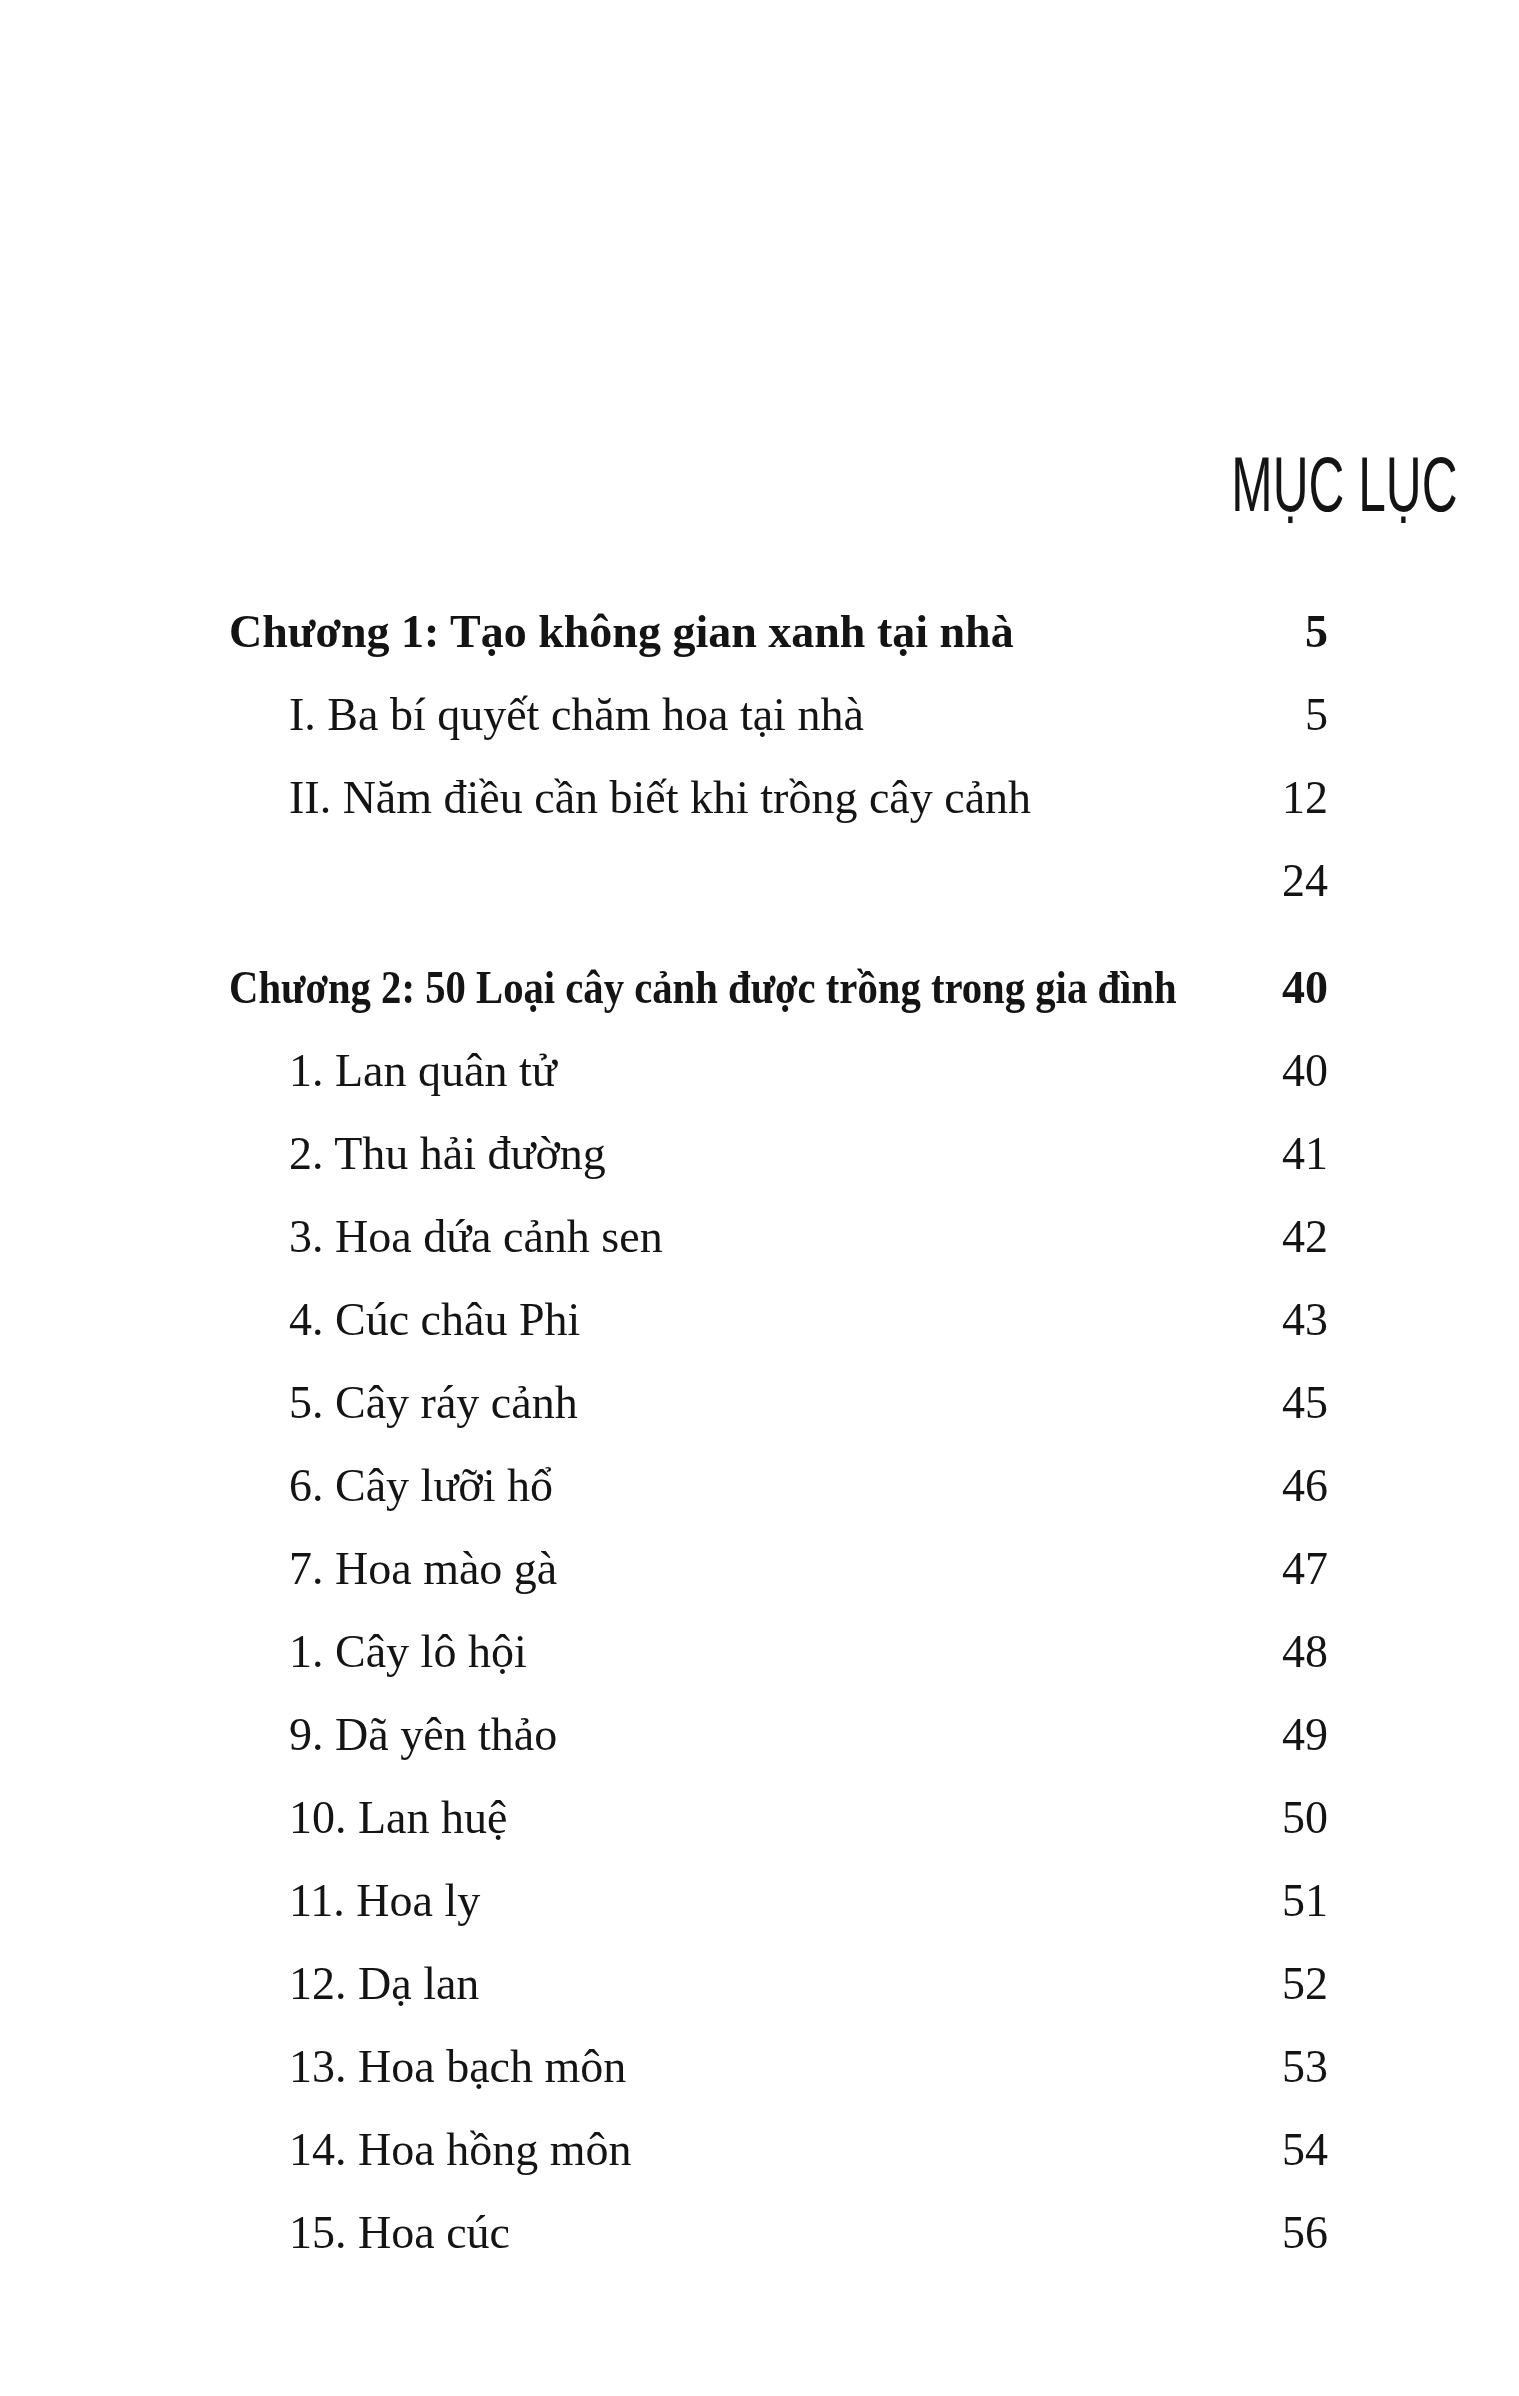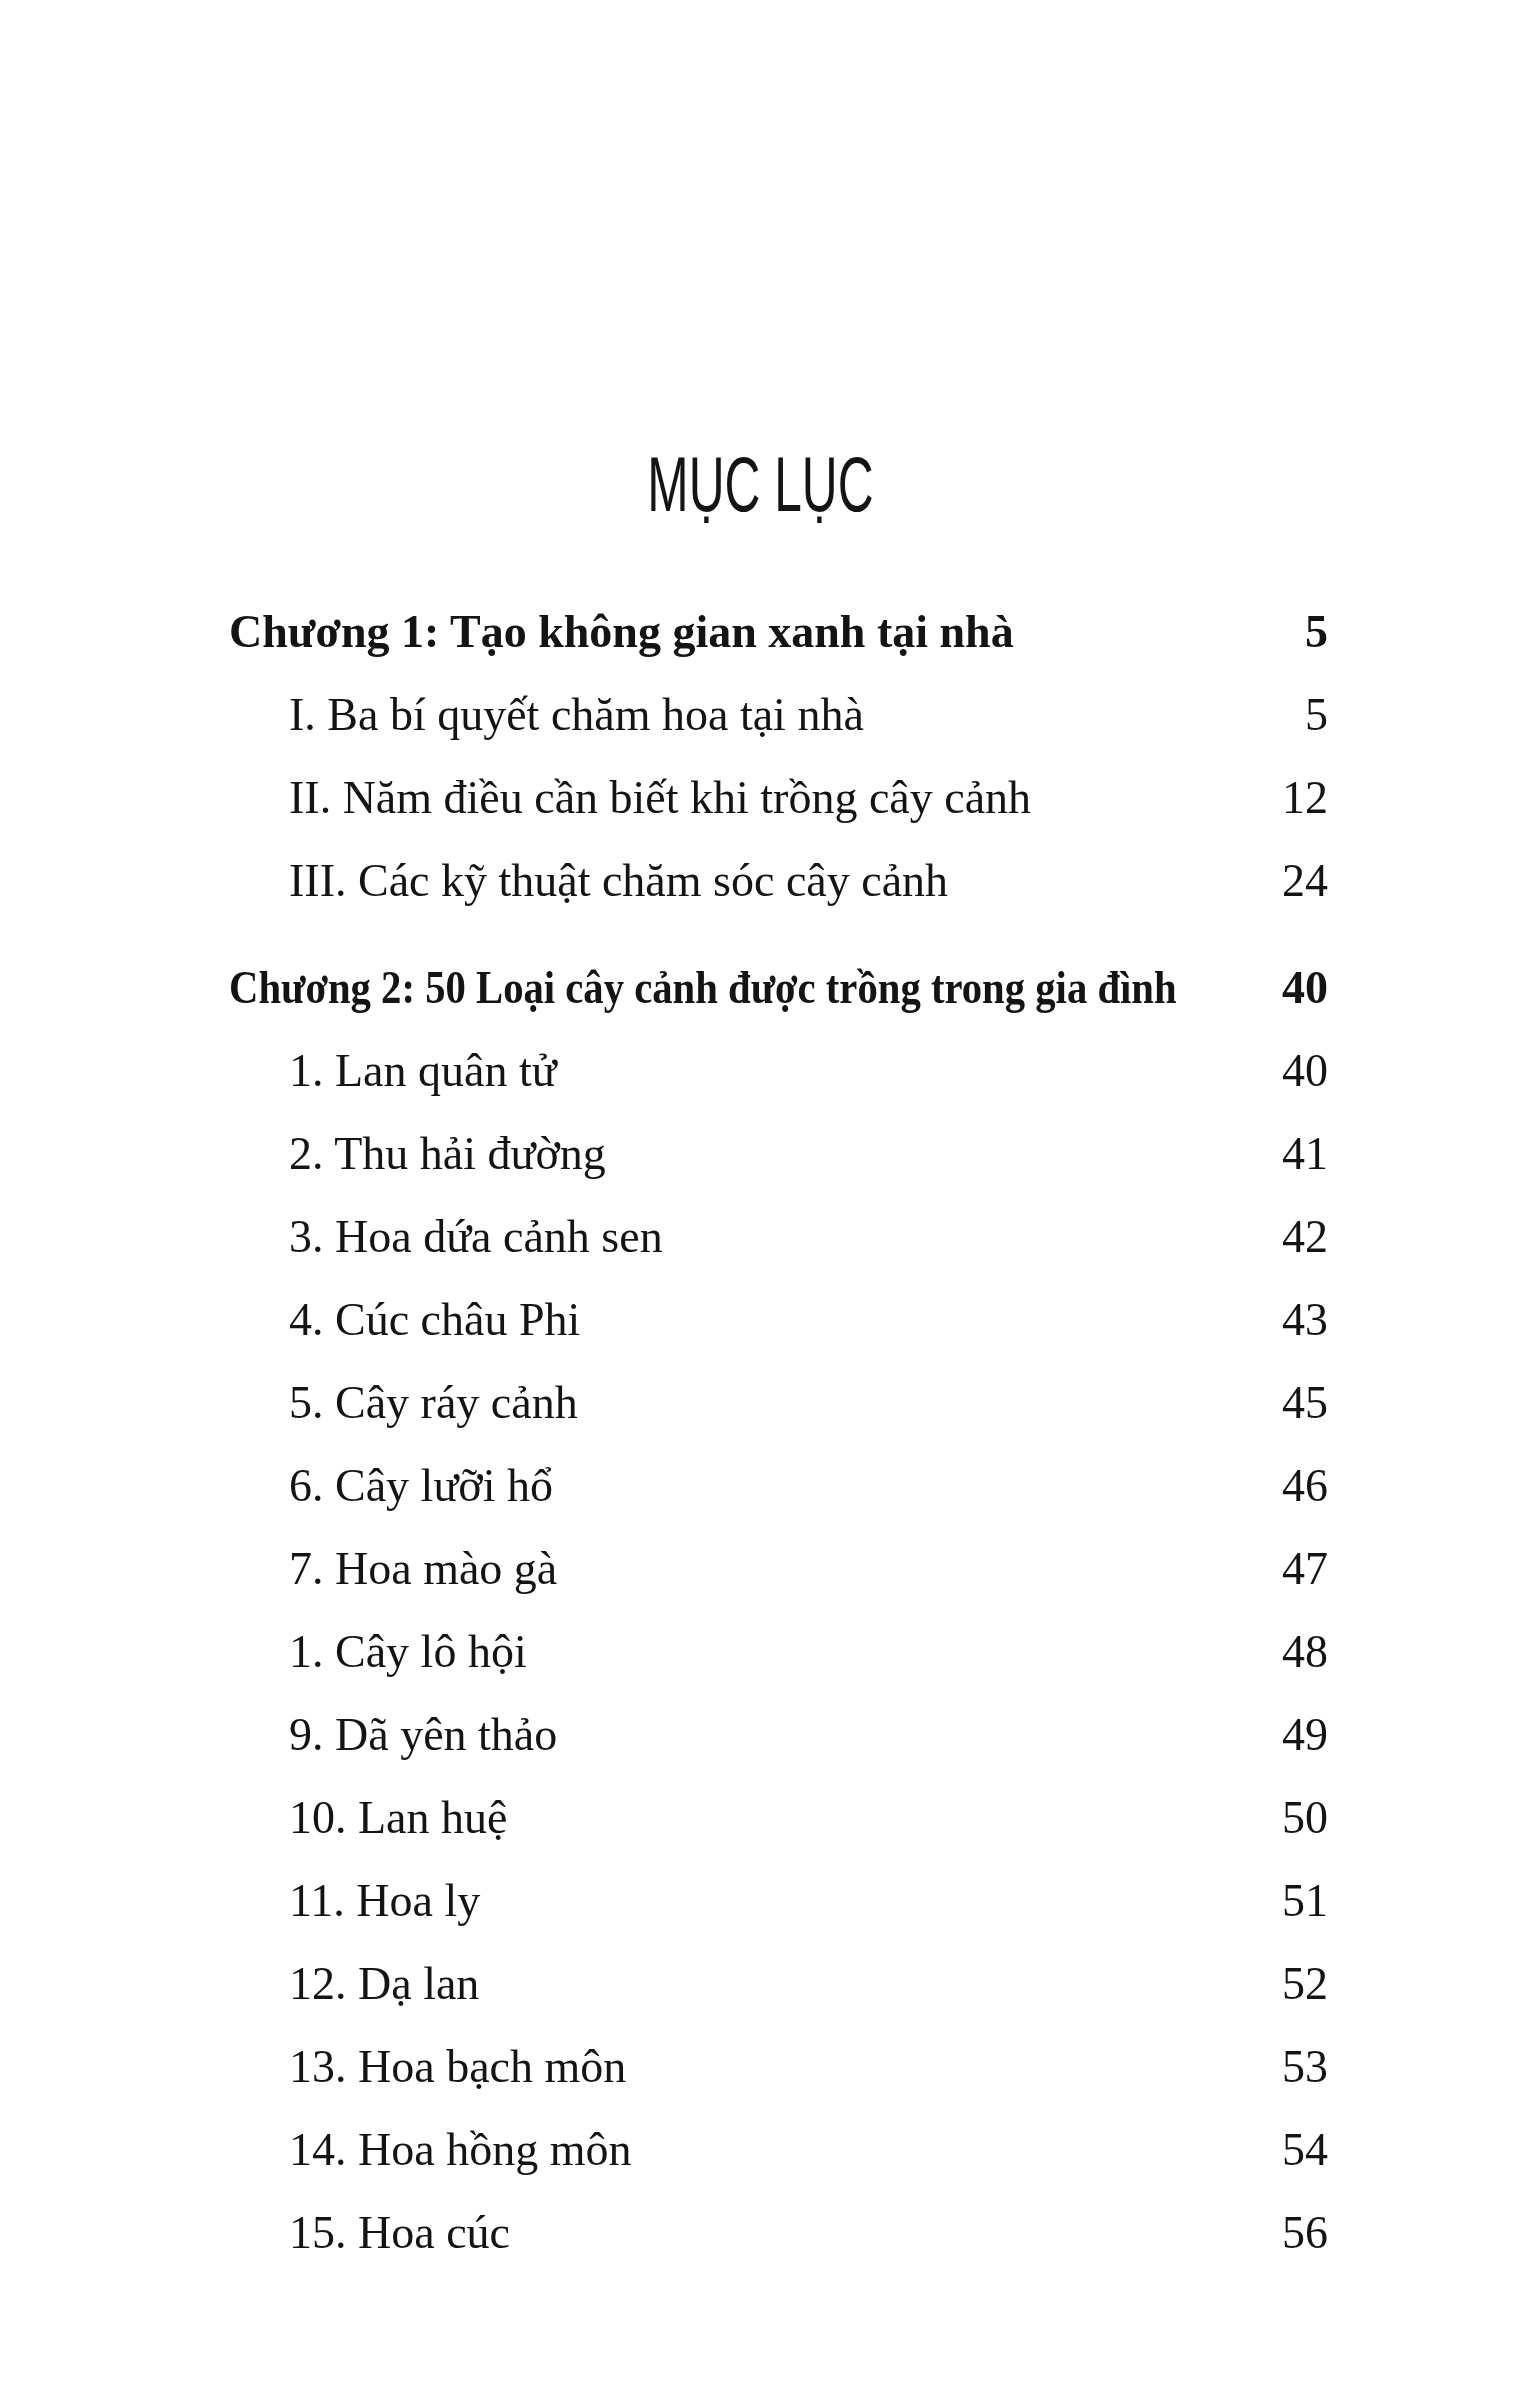--- a/index.html
+++ b/index.html
@@ -11,21 +11,21 @@
     font-family: "Liberation Serif", "DejaVu Serif", serif;
     overflow: hidden;
   }
   .page {
     position: relative;
     width: 100%;
     height: 100%;
   }
   .doc-title {
     padding-top: 394px;
-    text-align: center;
+    text-align: right;
     font-family: "Liberation Sans", "DejaVu Sans", sans-serif;
     font-size: 77px;
     line-height: 1;
     font-weight: 400;
     letter-spacing: 0px;
     white-space: nowrap;
   }
   .doc-title .stretch {
     display: inline-block;
     transform: scaleX(0.645);
@@ -72,21 +72,20 @@
   </div>
         <div class="row item">
     <span class="label"><span>I. Ba bí quyết chăm hoa tại nhà</span></span>
     <span class="pagenum">5</span>
   </div>
         <div class="row item">
     <span class="label"><span>II. Năm điều cần biết khi trồng cây cảnh</span></span>
     <span class="pagenum">12</span>
   </div>
         <div class="row item">
-    <span class="label"><span>III. Các kỹ thuật chăm sóc cây cảnh</span></span>
     <span class="pagenum">24</span>
   </div>
       </section>
       <section class="section gap-before">
         <div class="row heading">
     <span class="label"><span style="transform: scaleX(0.884417);">Chương 2: 50 Loại cây cảnh được trồng trong gia đình</span></span>
     <span class="pagenum">40</span>
   </div>
         <div class="row item">
     <span class="label"><span>1. Lan quân tử</span></span>

